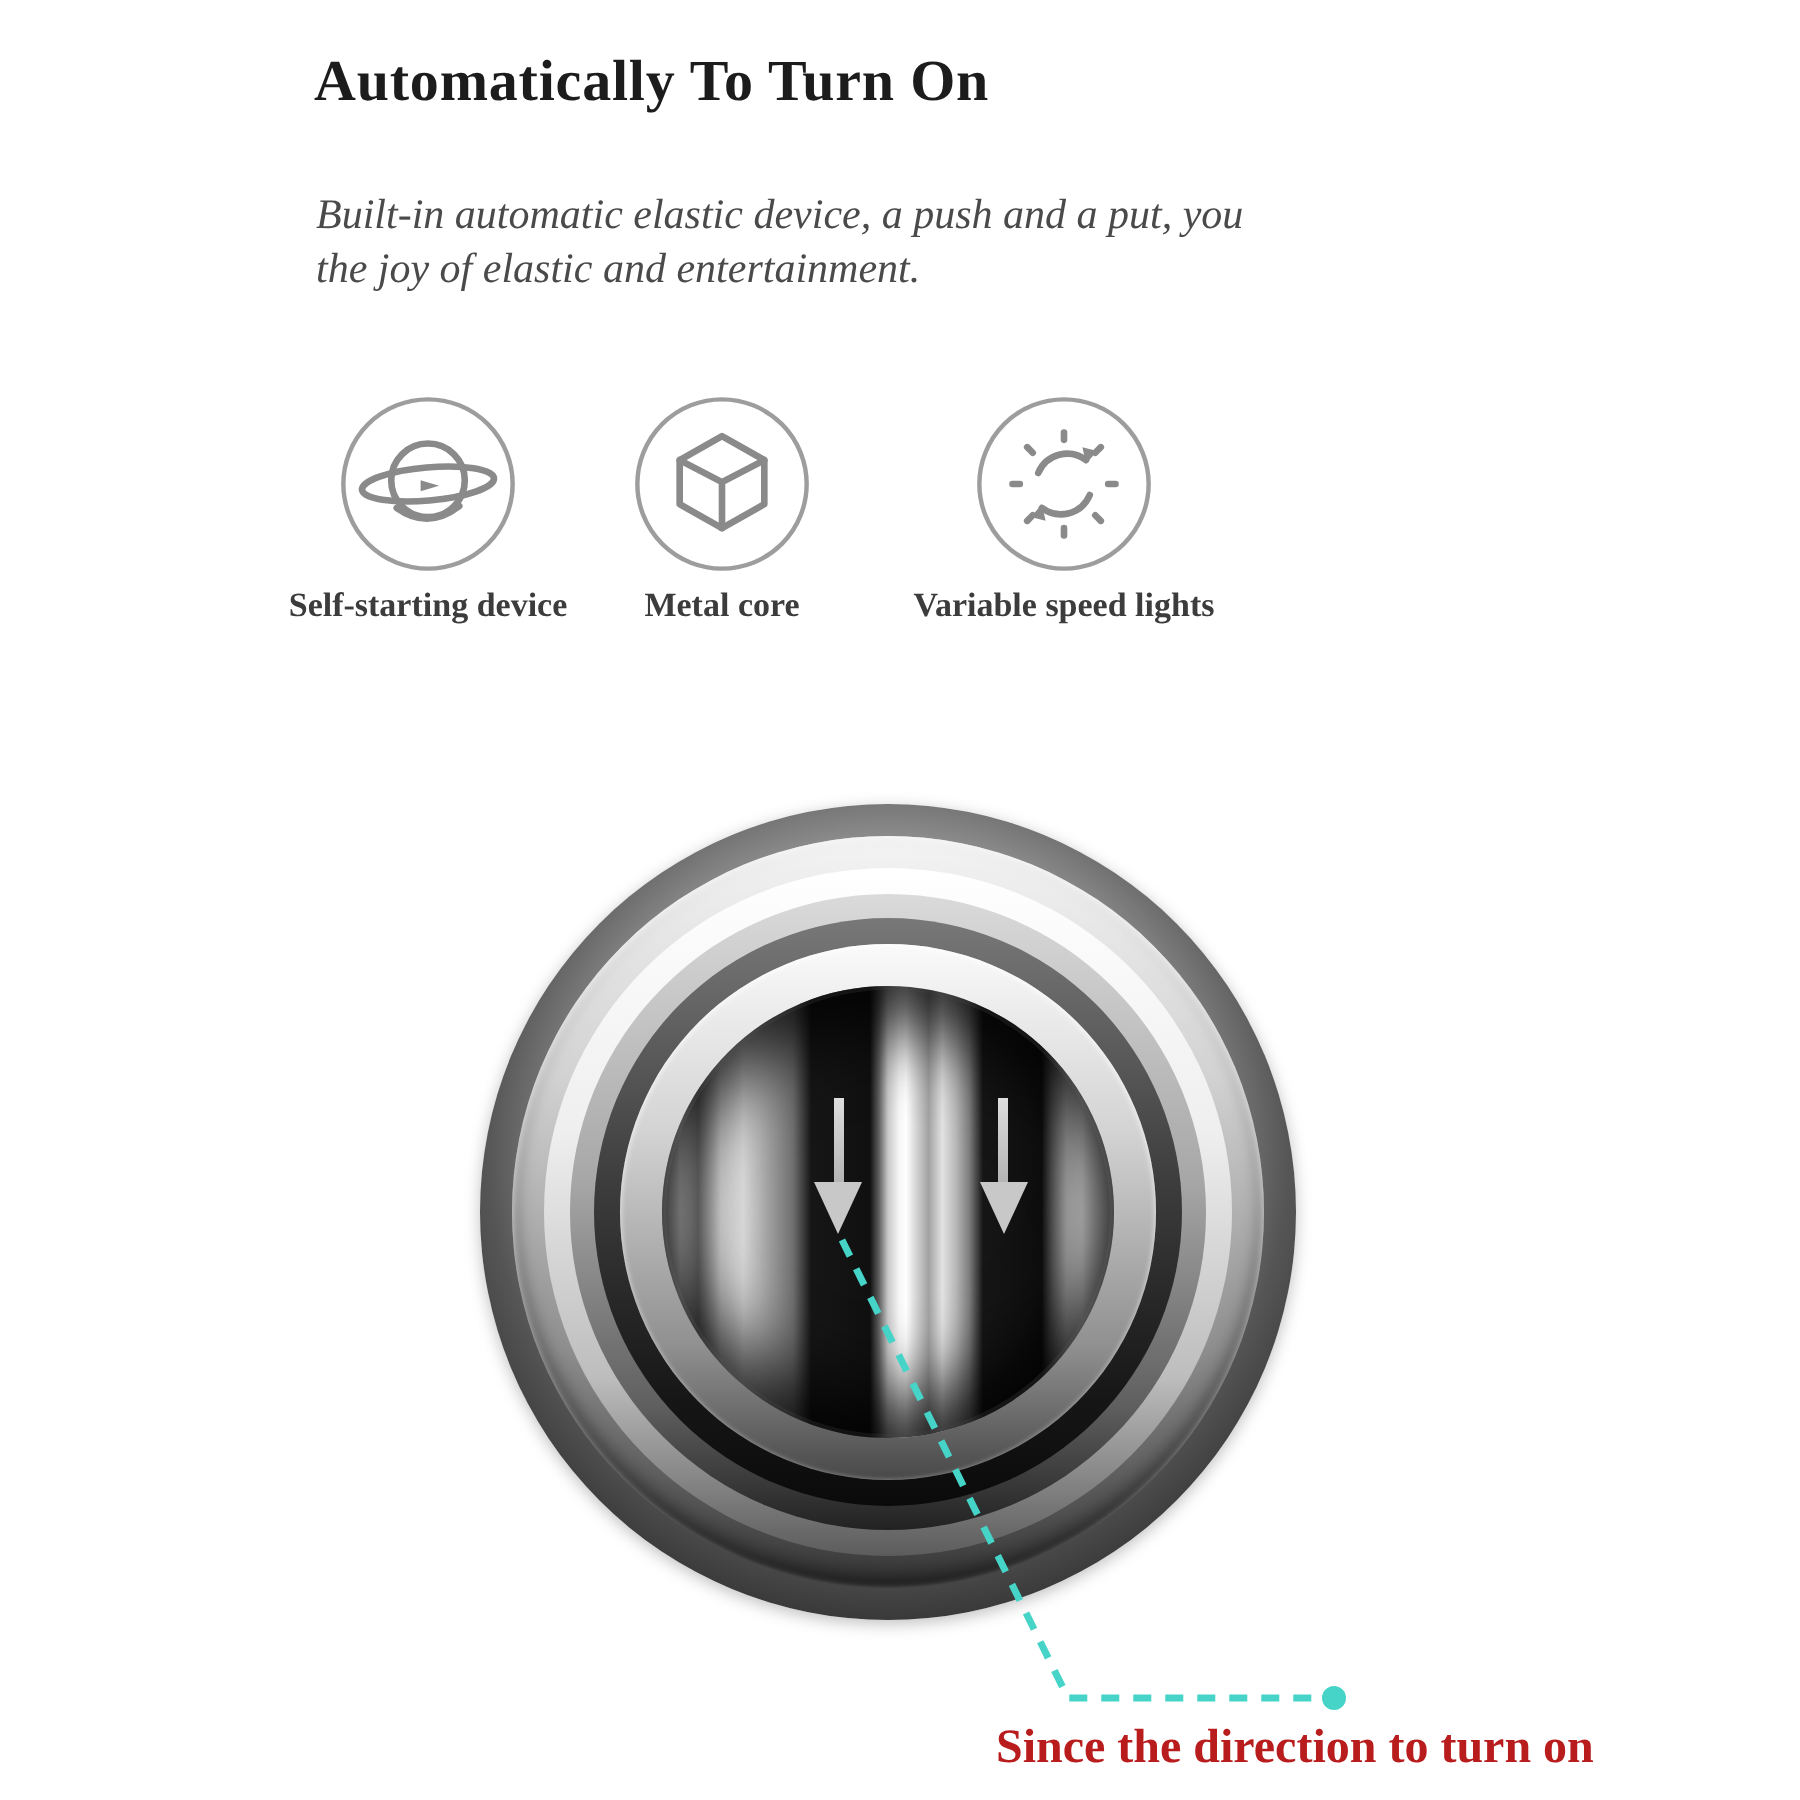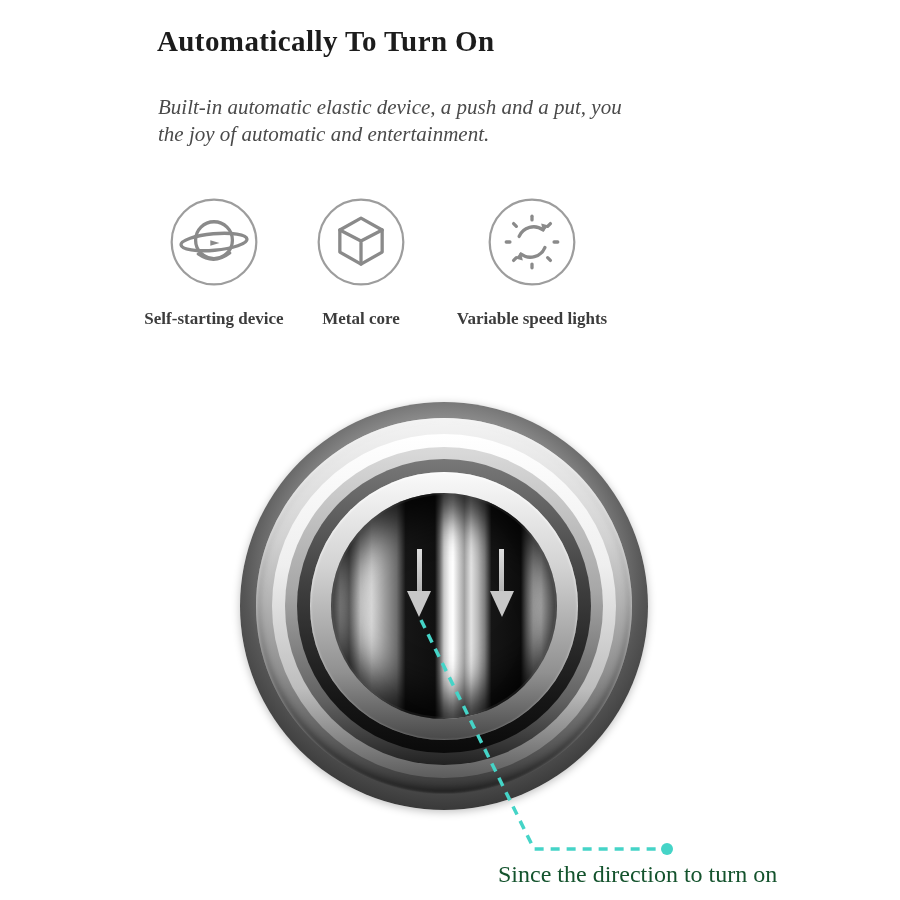--- a/index.html
+++ b/index.html
@@ -4,21 +4,21 @@
 <style>
   html,body{margin:0;padding:0;background:#ffffff;}
   body{width:900px;height:900px;overflow:hidden;font-family:"Liberation Serif","DejaVu Serif",serif;}
   .stage{position:relative;width:900px;height:900px;background:#ffffff;}
 
   
   .title{position:absolute;left:157px;top:6px;font-size:29px;font-weight:bold;color:#1c1c1c;letter-spacing:.4px;white-space:nowrap;}
   .desc{position:absolute;left:158px;top:70px;width:500px;font-style:italic;font-size:21px;line-height:27px;color:#4a4a4a;margin-top:24px;}
 
   
-  .feature{position:absolute;top:196px;width:180px;display:flex;flex-direction:column;align-items:center;transform:translateX(-50%);gap:16px;}
+  .feature{position:absolute;top:196px;width:180px;display:flex;flex-direction:column;align-items:center;transform:translateX(-50%);}
   .f1{left:214px;} .f2{left:361px;justify-content:space-between;} .f3{left:532px;}
   .feature svg{width:92px;height:92px;}
   .feature .flabel{margin-top:5px;font-size:17px;font-weight:bold;color:#3c3c3c;white-space:nowrap;}
 
   
   .ball{position:absolute;left:240px;top:402px;width:408px;height:408px;}
   .ball .ring{position:absolute;border-radius:50%;}
   .b1{inset:0;background:radial-gradient(circle at 50% 42%, #a8a8a8 0%, #8a8a8a 50%, #565656 64%, #161616 90%, #2e2e2e 100%);box-shadow:0 2px 8px rgba(0,0,0,.25);}
   .b2{inset:16px;background:linear-gradient(180deg,#f4f4f4 0%,#d2d2d2 32%,#8f8f8f 68%,#353535 100%);box-shadow:inset 0 2px 5px rgba(255,255,255,.85), inset 0 -5px 10px rgba(0,0,0,.55);}
   .b3{inset:32px;background:linear-gradient(180deg,#ffffff 0%,#efefef 38%,#bdbdbd 74%,#5c5c5c 100%);}
@@ -33,36 +33,36 @@
       #565656 86.5%,#a6a6a6 89.5%,#c9c9c9 93%,#8e8e8e 100%);
       box-shadow:inset 0 30px 36px -8px rgba(0,0,0,.8), inset 0 -30px 36px -8px rgba(0,0,0,.8), inset 0 0 0 2px rgba(255,255,255,.22);}
   
   .arrow{position:absolute;top:56px;transform:translateX(-50%);display:flex;flex-direction:column;align-items:center;opacity:.92;}
   .ar1{left:39%;} .ar2{left:75.5%;}
   .arrow .shaft{width:5px;height:42px;background:linear-gradient(180deg,#f0f0f0,#c2c2c2);}
   .arrow .head{width:0;height:0;border-left:12px solid transparent;border-right:12px solid transparent;border-top:26px solid #d8d8d8;}
 
   
   .pointer-svg{position:absolute;left:0;top:0;width:900px;height:900px;pointer-events:none;}
-  .caption{position:absolute;left:498px;top:861px;font-size:24px;font-weight:normal;color:#14532d;white-space:nowrap;}
+  .caption{position:absolute;left:498px;top:861px;font-size:24px;font-weight:bold;color:#b91c1c;white-space:nowrap;}
 
   .icon-stroke{fill:none;stroke:#8a8a8a;stroke-width:3.6;stroke-linecap:round;stroke-linejoin:round;}
   .icon-ring{fill:none;stroke:#9d9d9d;stroke-width:2.4;}
   .icon-fill{fill:#8a8a8a;stroke:none;}
 </style>
 </head>
 <body>
 
 <div class="stage">
 
   <h1 class="title">Automatically To Turn On</h1>
 
   <div class="desc">
     <div>Built-in automatic elastic device, a push and a put, you</div>
-    <div>the joy of automatic and entertainment.</div>
+    <div>the joy of elastic and entertainment.</div>
   </div>
 
   <div class="feature f1">
     <svg viewBox="0 0 100 100">
       <circle class="icon-ring" cx="50" cy="50" r="46"></circle>
       <circle class="icon-stroke" cx="50" cy="48" r="20"></circle>
       <ellipse class="icon-stroke" cx="50" cy="50" rx="36" ry="9" transform="rotate(-5 50 50)"></ellipse>
       <path class="icon-stroke" d="M33 63 Q50 75 67 62"></path>
       <path class="icon-fill" d="M46 48 l10 3 -10 3 z"></path>
     </svg>

